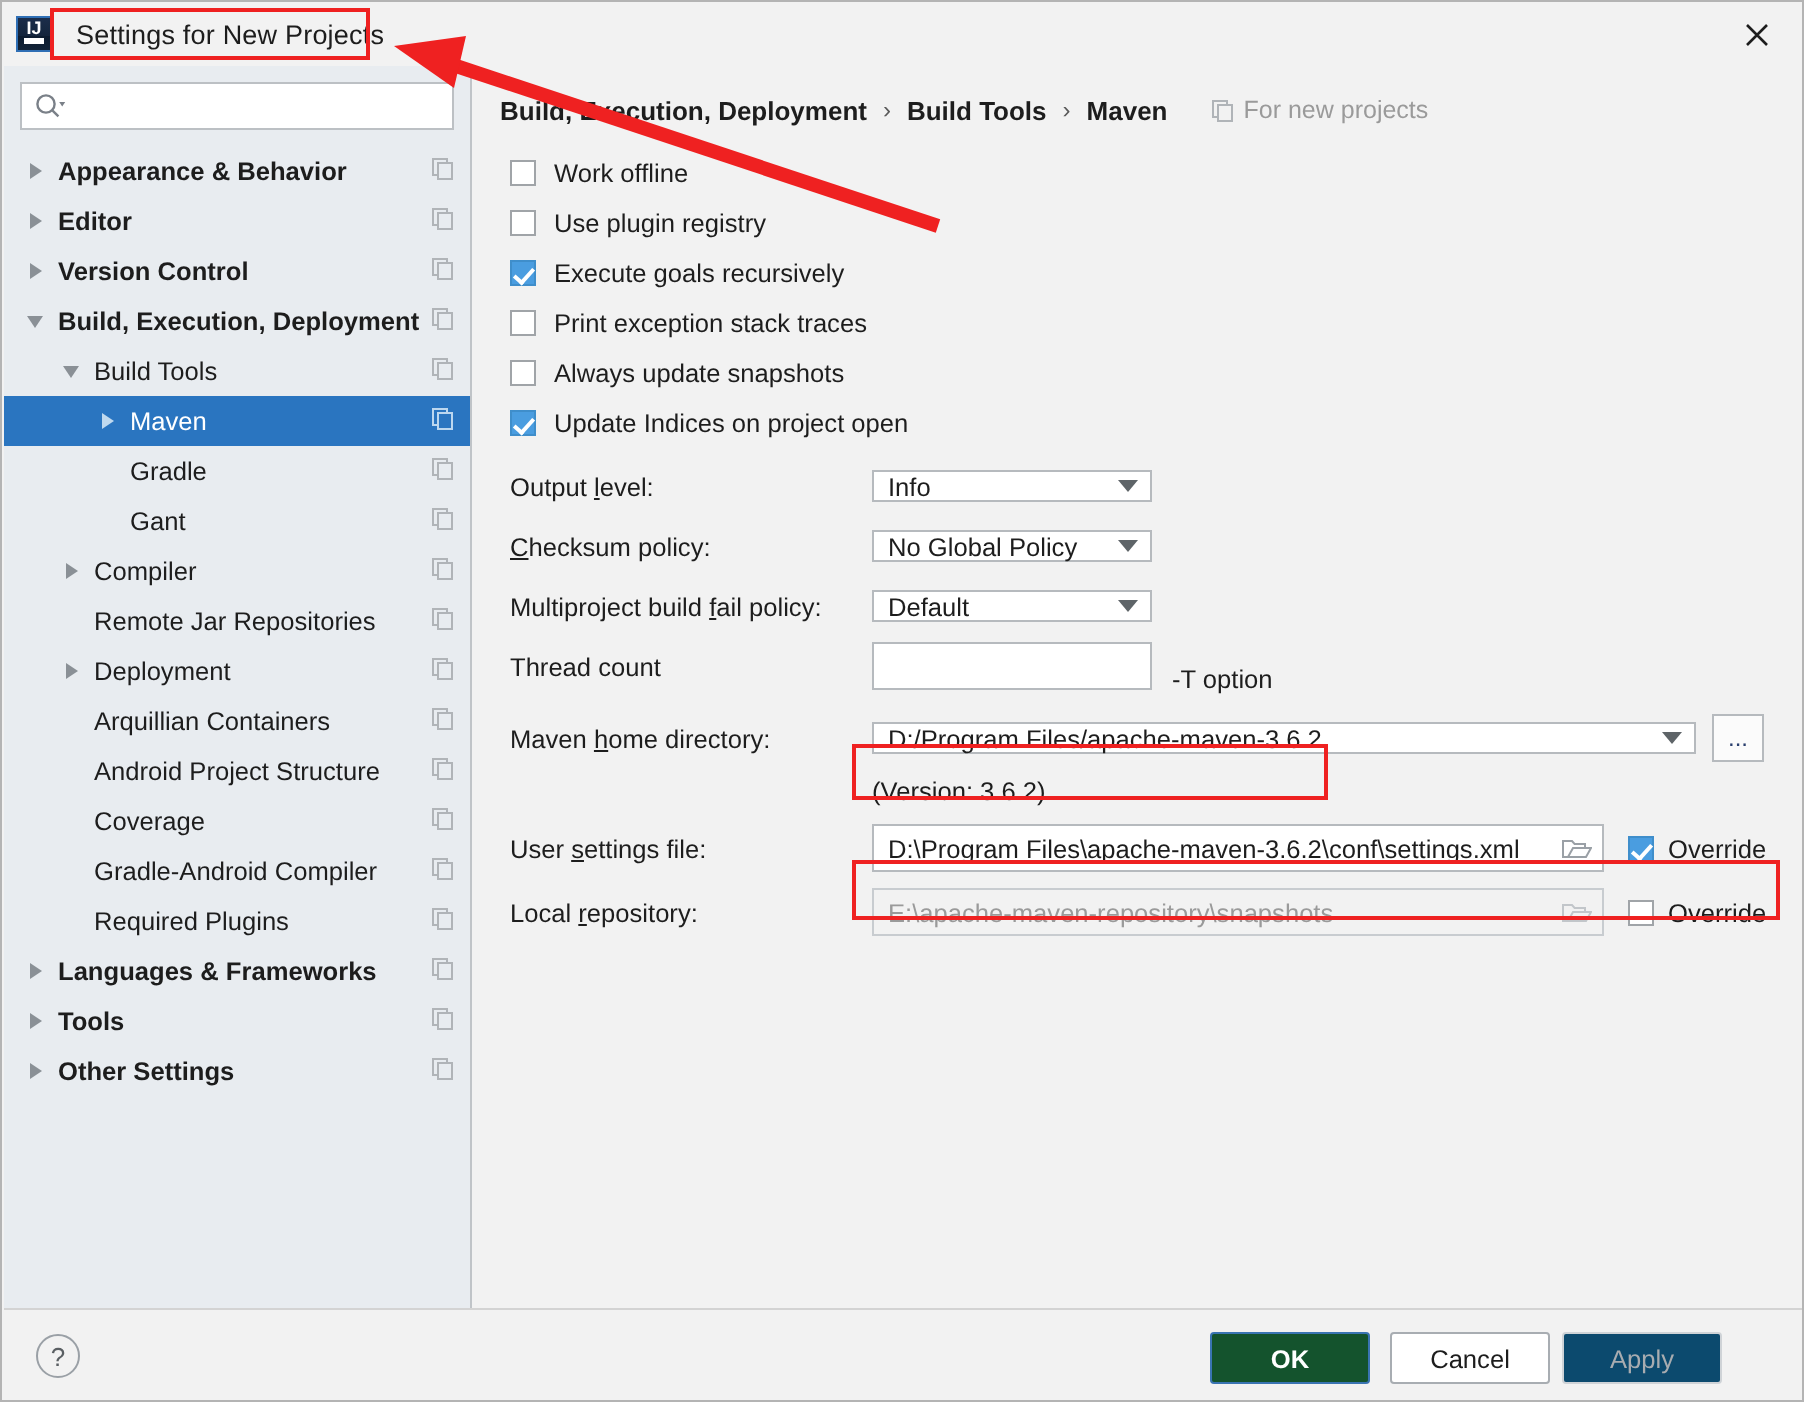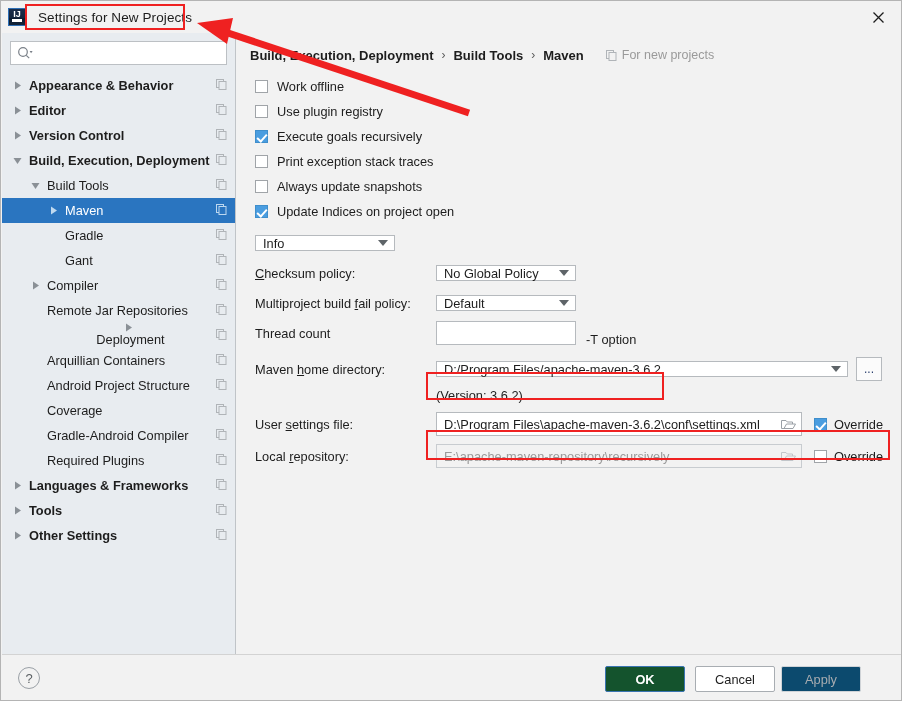--- a/index.html
+++ b/index.html
@@ -311,21 +311,21 @@
             </svg></span>
         </div>
         <div class="tree-row" style="padding-left: 27px;">
           <span class="tw"></span>
           <span class="lbl" style="margin-left: 5px;">Remote Jar Repositories</span>
           <span class="copy-icon"><svg width="11" height="11" viewBox="0 0 11 11">
               <rect x="0.5" y="0.5" width="7" height="8" stroke="#b0b4b8" fill="none"></rect>
               <rect x="3" y="2.5" width="7" height="8" stroke="#b0b4b8" fill="#e8ecf0"></rect>
             </svg></span>
         </div>
-        <div class="tree-row" style="padding-left: 27px; flex-direction: column;">
+        <div class="tree-row" style="padding-left: 27px;">
           <span class="tw">
             <svg width="9" height="9" viewBox="0 0 9 9">
               <polygon points="2,0.5 8,4.5 2,8.5" fill="#8a9096"></polygon>
             </svg>
           </span>
           <span class="lbl" style="margin-left: 5px;">Deployment</span>
           <span class="copy-icon"><svg width="11" height="11" viewBox="0 0 11 11">
               <rect x="0.5" y="0.5" width="7" height="8" stroke="#b0b4b8" fill="none"></rect>
               <rect x="3" y="2.5" width="7" height="8" stroke="#b0b4b8" fill="#e8ecf0"></rect>
             </svg></span>
@@ -447,20 +447,21 @@
           <span class="chk"></span>
           <span class="chk-label">Always update snapshots</span>
         </div>
         <div class="chk-row">
           <span class="chk on"></span>
           <span class="chk-label">Update Indices on project open</span>
         </div>
       </div>
 
     <div class="field-row" style="margin-top:4px;">
+      <span class="field-label">Output <u>l</u>evel:</span>
       <div class="combo" style="width:140px;">
         <span class="val">Info</span>
         <span class="arrow">
             <i class="tri-down"></i>
           </span>
       </div>
     </div>
 
     <div class="field-row">
       <span class="field-label"><u>C</u>hecksum policy:</span>
@@ -518,21 +519,21 @@
       </div>
       <span class="override">
         <span class="chk on"></span>
         <span>Override</span>
       </span>
     </div>
 
     <div class="field-row" style="margin-top:2px;">
       <span class="field-label">Local <u>r</u>epository:</span>
       <div class="text-input disabled" style="width:366px;">
-        <span class="val">E:\apache-maven-repository\recursively</span>
+        <span class="val">E:\apache-maven-repository\snapshots</span>
         <span class="browse-btn">
           <svg width="15" height="12" viewBox="0 0 15 12">
             <path d="M0.5 10.5 V2.5 H5 L6.3 4 H11.5 V10.5 Z" stroke="#c2c6ca" fill="none" stroke-width="1"></path>
             <path d="M3 10.5 L5.5 6 H14.5 L12 10.5 Z" stroke="#c2c6ca" fill="#f2f2f2" stroke-width="1"></path>
           </svg>
         </span>
       </div>
       <span class="override">
         <span class="chk"></span>
         <span>Override</span>

